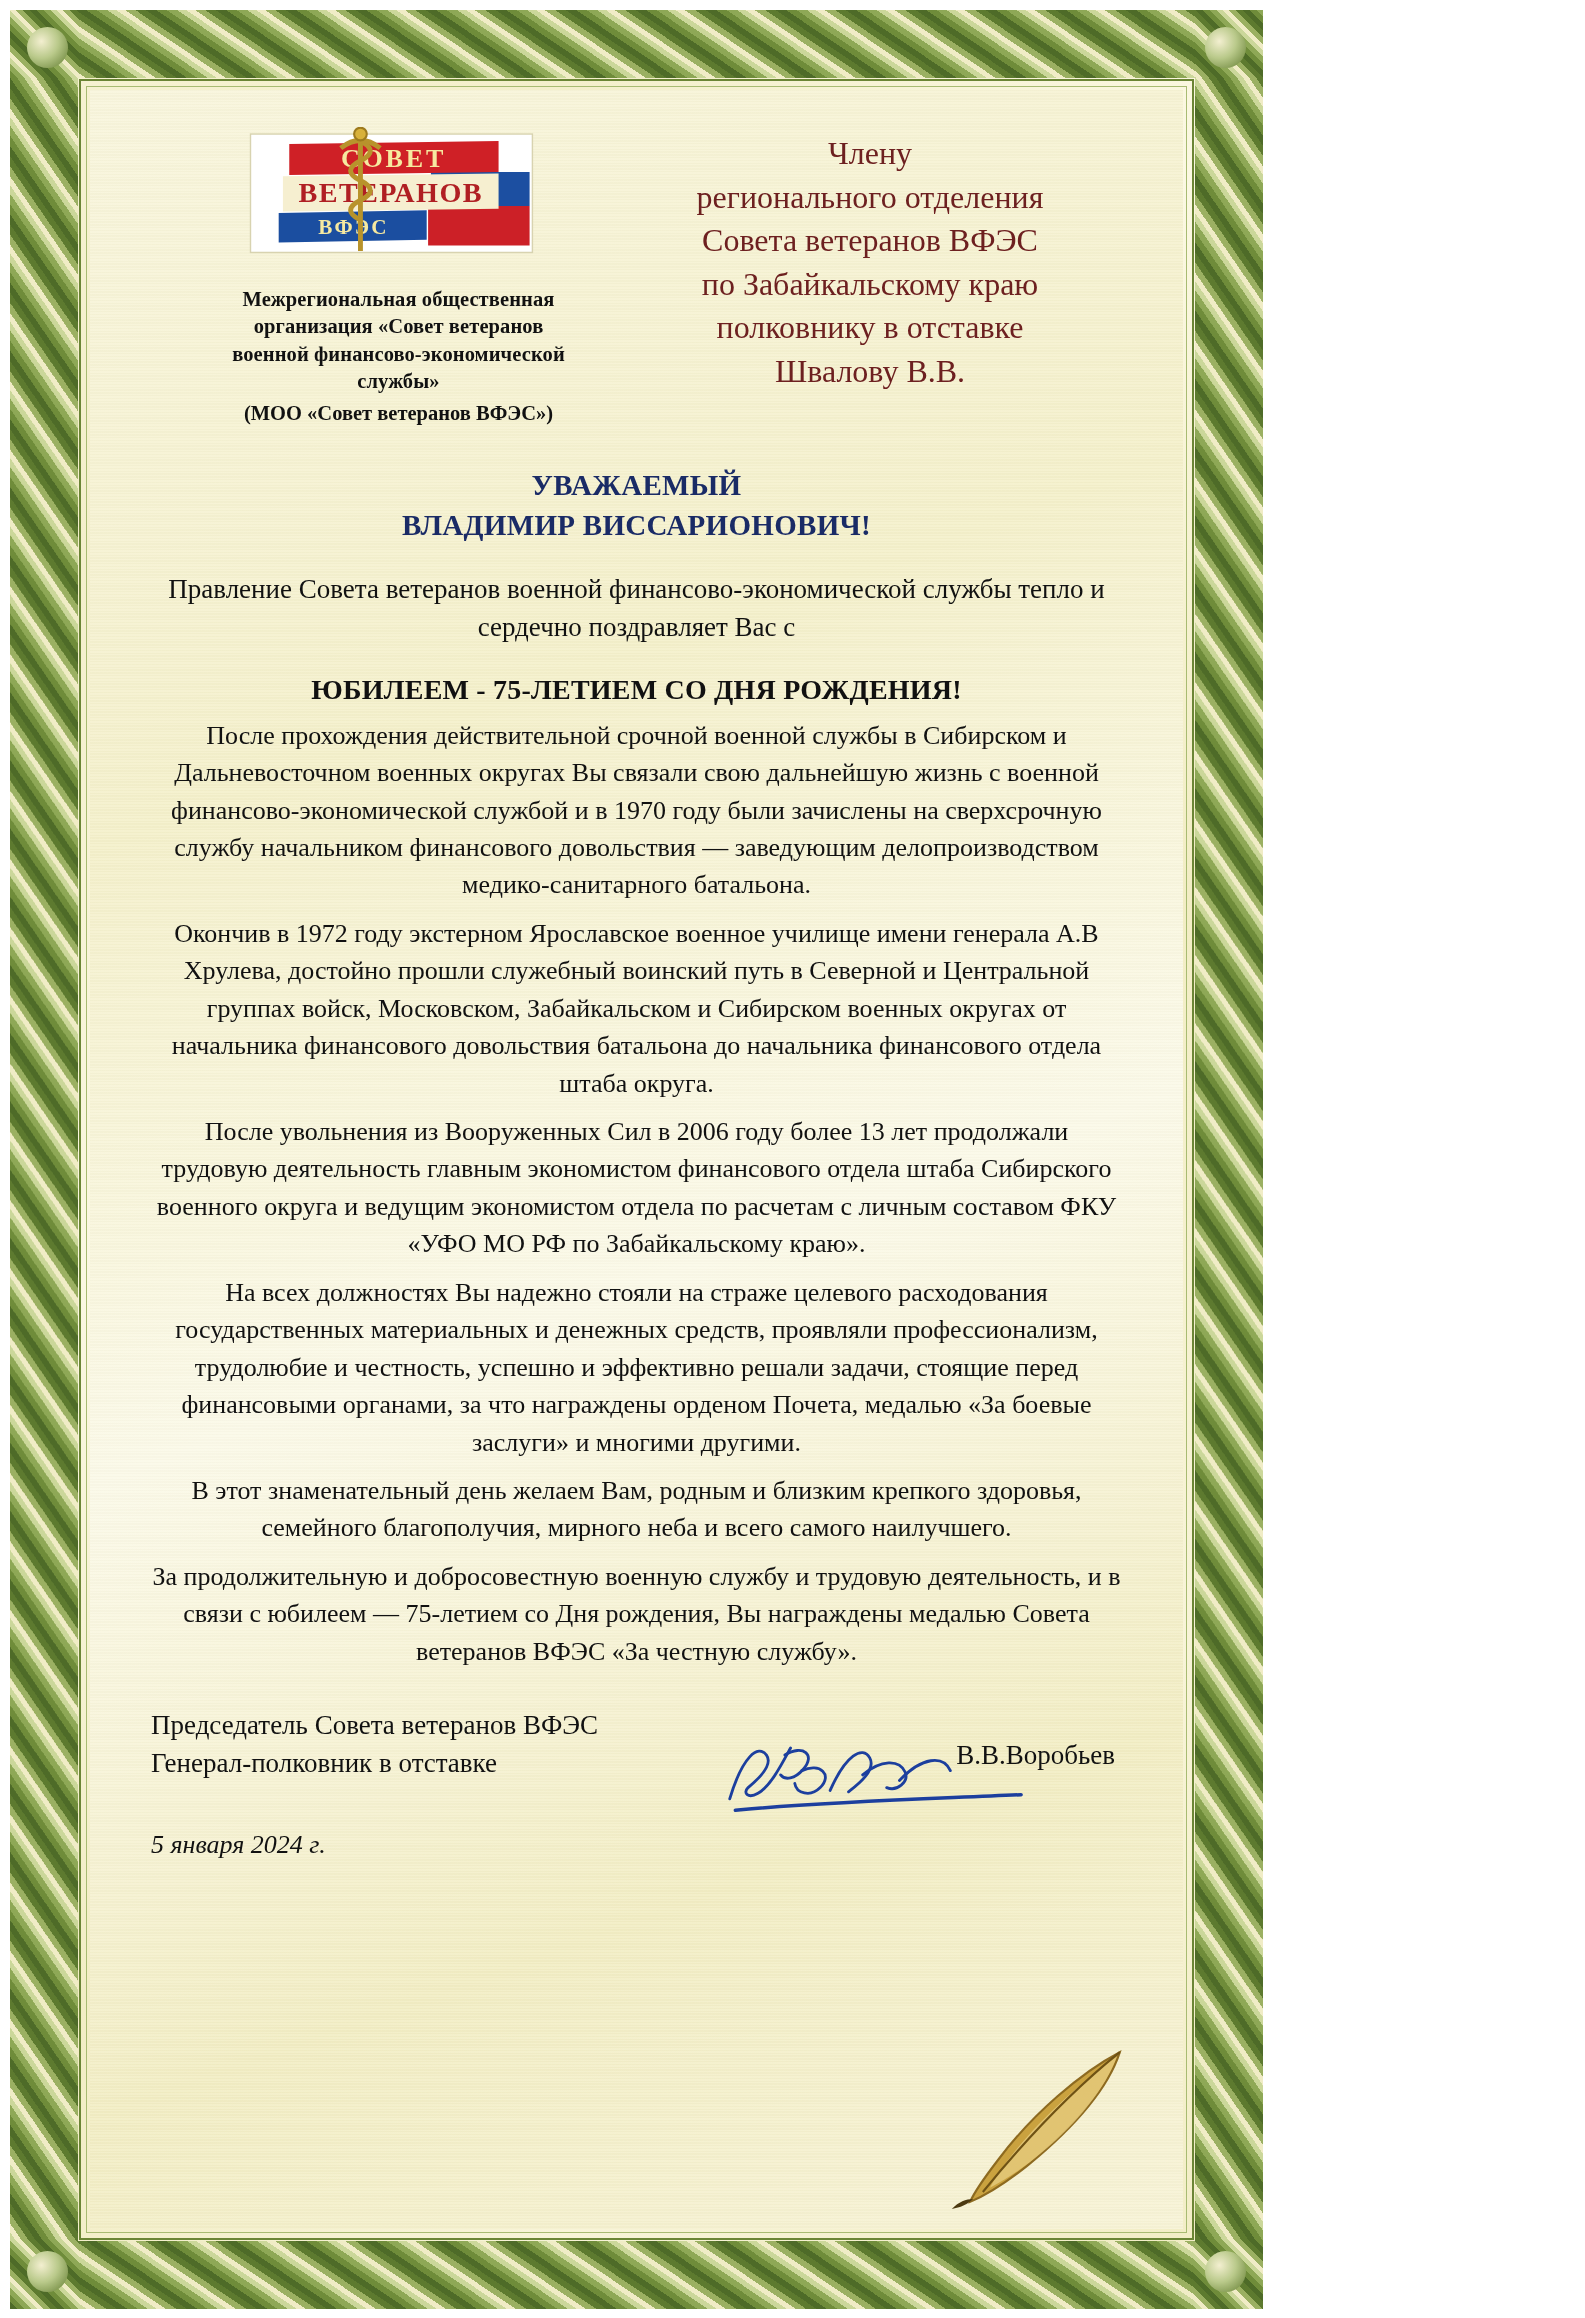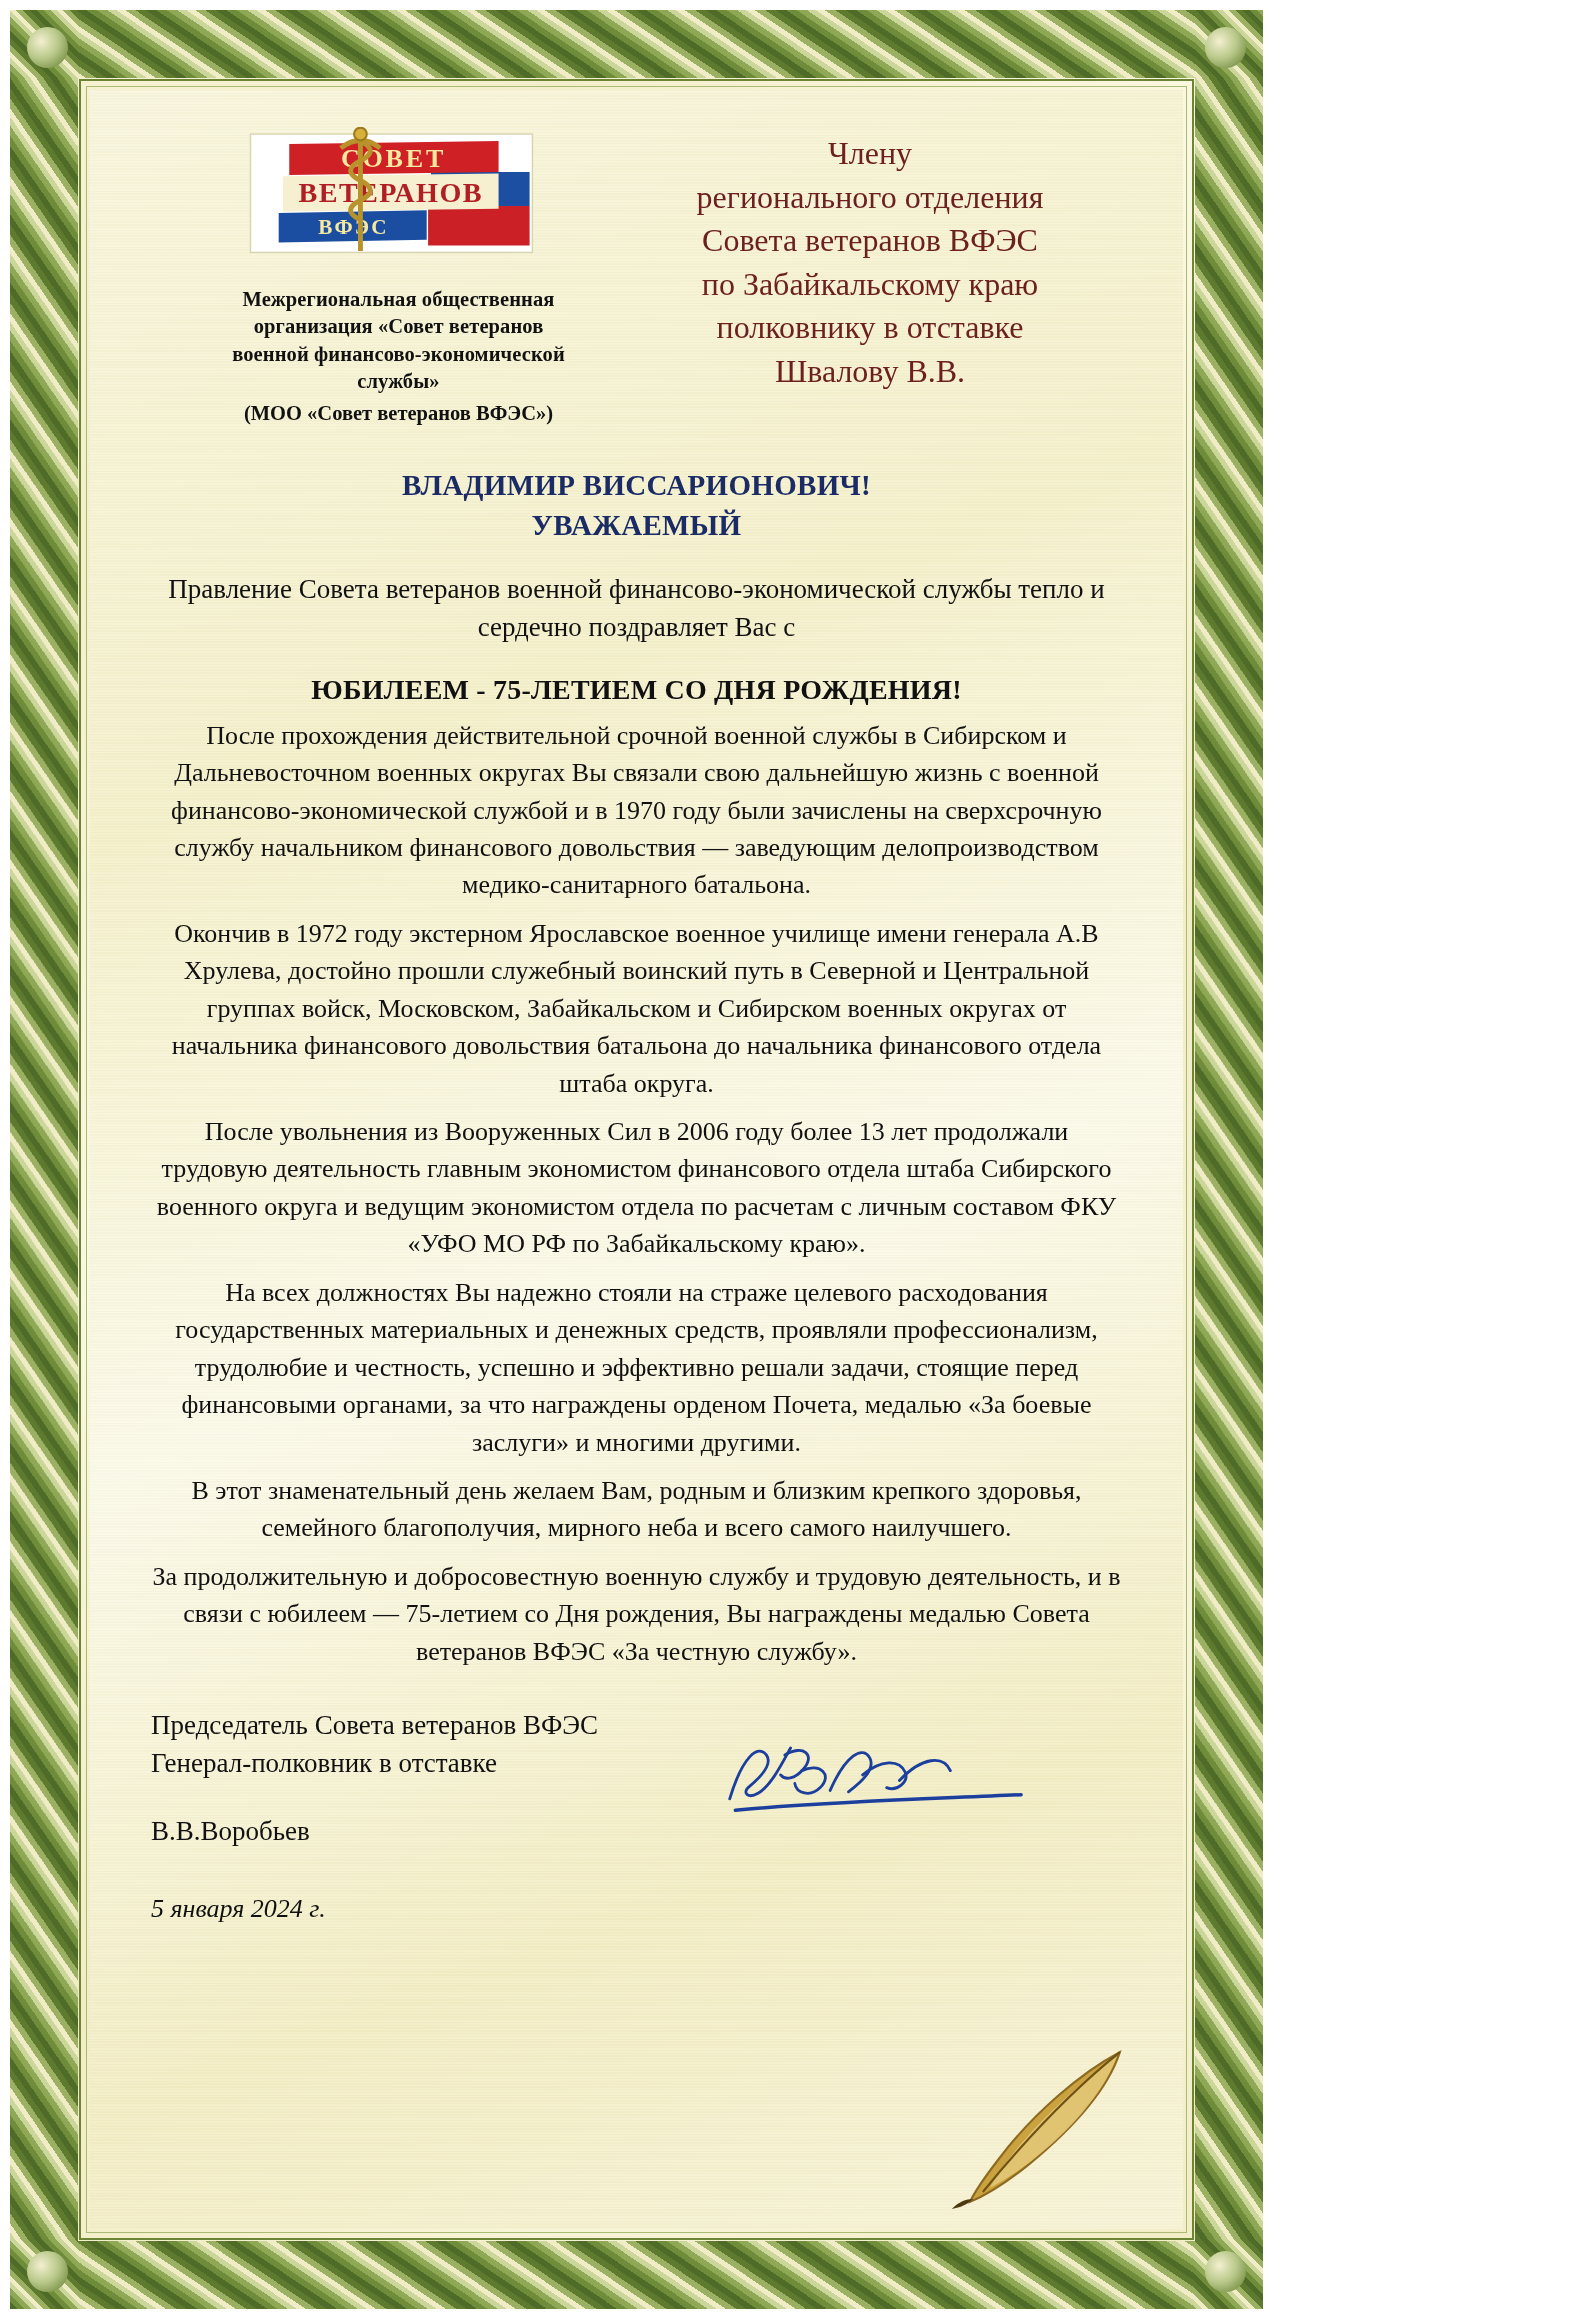--- a/index.html
+++ b/index.html
@@ -187,23 +187,22 @@
     color: #111111;
   }
 
   
   .sign-block {
     margin-top: 37px;
     position: relative;
   }
   .sign-rows {
     display: flex;
-    justify-content: center;
+    justify-content: space-between;
     align-items: flex-start;
-    flex-direction: column;
   }
   .sign-left .l {
     font-size: 27px;
     line-height: 1.4;
     color: #111111;
     text-align: left;
   }
   .sign-name {
     font-size: 27px;
     color: #111111;
@@ -296,22 +295,22 @@
           <div class="line">Члену</div>
           <div class="line">регионального отделения</div>
           <div class="line">Совета ветеранов ВФЭС</div>
           <div class="line">по Забайкальскому краю</div>
           <div class="line">полковнику в отставке</div>
           <div class="line">Швалову В.В.</div>
         </div>
       </div>
 
       <div class="salutation">
+        <div class="line">УВАЖАЕМЫЙ</div>
         <div class="line">ВЛАДИМИР ВИССАРИОНОВИЧ!</div>
-        <div class="line">УВАЖАЕМЫЙ</div>
       </div>
 
       <div class="lead">Правление Совета ветеранов военной финансово-экономической службы тепло и сердечно поздравляет Вас с</div>
       <div class="occasion">ЮБИЛЕЕМ - 75-ЛЕТИЕМ СО ДНЯ РОЖДЕНИЯ!</div>
 
       <p class="para">После прохождения действительной срочной военной службы в Сибирском и Дальневосточном военных округах Вы связали свою дальнейшую жизнь с военной финансово-экономической службой и  в 1970 году были зачислены на сверхсрочную службу начальником финансового довольствия — заведующим делопроизводством медико-санитарного батальона.</p>
       <p class="para">Окончив в 1972 году экстерном Ярославское военное училище имени генерала А.В Хрулева, достойно прошли служебный воинский путь в Северной и Центральной группах войск, Московском, Забайкальском и Сибирском военных округах от начальника финансового довольствия батальона до начальника финансового отдела штаба округа.</p>
       <p class="para">После увольнения из Вооруженных Сил в 2006 году более 13 лет продолжали трудовую деятельность главным экономистом финансового отдела штаба Сибирского военного округа и ведущим экономистом отдела по расчетам с личным составом ФКУ «УФО МО РФ по Забайкальскому краю».</p>
       <p class="para">На всех должностях Вы надежно стояли на страже целевого расходования государственных материальных и денежных средств, проявляли профессионализм, трудолюбие и честность, успешно и эффективно решали задачи, стоящие перед финансовыми органами, за что награждены орденом Почета, медалью «За боевые заслуги» и многими другими.</p>
       <p class="para">В этот знаменательный день желаем Вам, родным и близким крепкого здоровья, семейного благополучия, мирного неба и всего самого наилучшего.</p>

